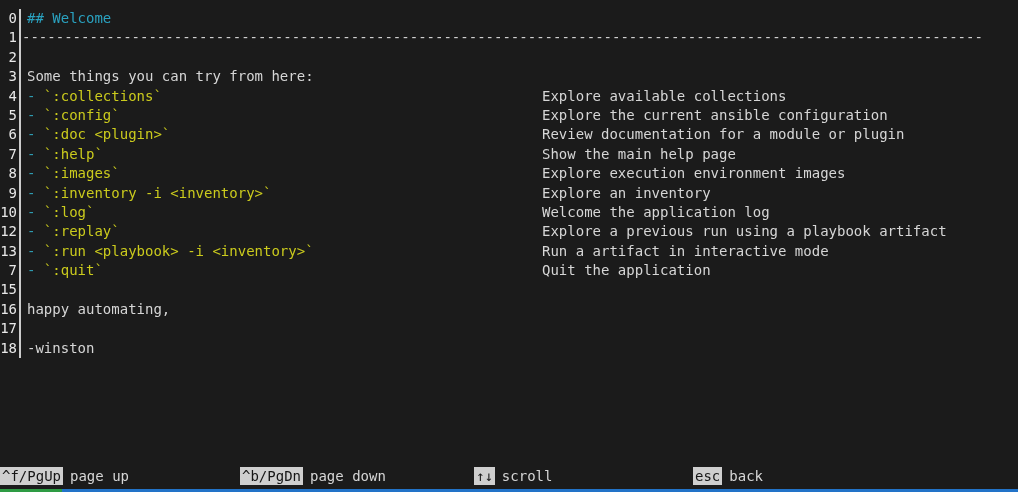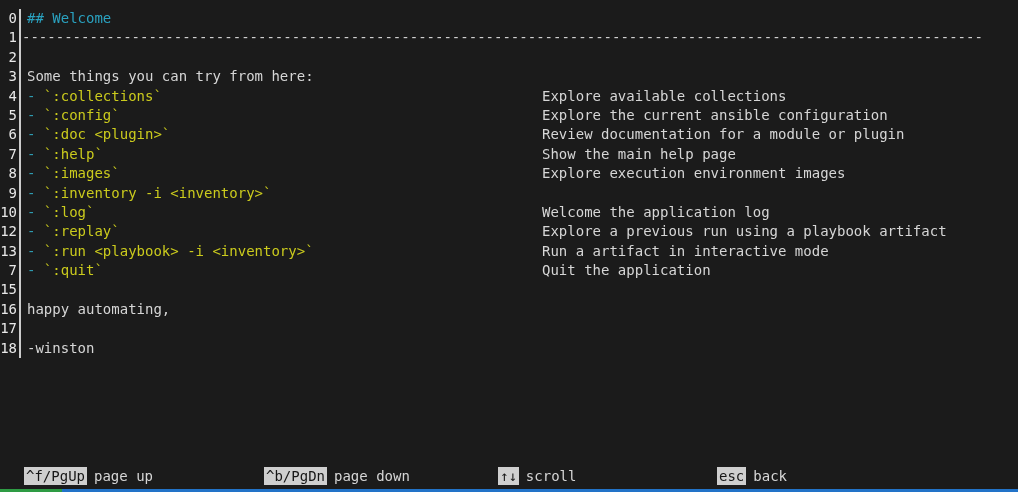--- a/index.html
+++ b/index.html
@@ -18,21 +18,21 @@
   .t-bar { width: 2px; margin-left: 2px; background: var(--gutterbar, #cccccc); flex: 0 0 auto; }
   .t-content { flex: 1 1 auto; padding-left: 6px; position: relative; white-space: pre; }
   .t-heading { color: var(--cyan, #2aa2c0); }
   .t-divider { color: var(--dividerfg, #d0d0d0); display: inline-block; margin-left: -5px; }
   .t-bullet { color: var(--teal, #2e9bb0); }
   .t-cmd { color: var(--yellow, #cbcb1d); }
   .t-desc { position: absolute; left: 521px; top: 0; color: var(--fg, #d6d6d6); }
   .t-plain { color: var(--fg, #d6d6d6); }
 
   .status-bar { position: absolute; left: 0; bottom: 6px; height: 20px; width: 100%; }
-  .s-item { position: absolute; top: 0; height: 20px; line-height: 20px; white-space: pre; padding-left: 24px; }
+  .s-item { position: absolute; top: 0; height: 20px; line-height: 20px; white-space: pre; }
   .s-item:nth-child(1) { left: 0; }
   .s-item:nth-child(2) { left: 240px; }
   .s-item:nth-child(3) { left: 474px; }
   .s-item:nth-child(4) { left: 693px; }
   .s-item:nth-child(5) { left: 877px; margin-top: 36px; }
   .s-key { background: var(--keycapbg, #cfcfcf); color: var(--keycapfg, #161616); padding: 1px 2px; }
   .s-label { color: var(--fg, #d6d6d6); margin-left: 7px; }
 
   .bottom-strip { position: absolute; left: 0; bottom: 0; width: 100%; height: 3px; background: var(--blue, #2273c8); }
   .green-seg { position: absolute; left: 0; top: 0; width: 62px; height: 100%; background: var(--green, #2e9b44); }
@@ -44,21 +44,21 @@
   <div class="term-body">
       <div class="t-row"><span class="t-num">0</span><span class="t-bar"></span><span class="t-content"><span class="t-heading">## Welcome</span></span></div>
       <div class="t-row"><span class="t-num">1</span><span class="t-bar"></span><span class="t-content"><span class="t-divider">------------------------------------------------------------------------------------------------------------------</span></span></div>
       <div class="t-row"><span class="t-num">2</span><span class="t-bar"></span><span class="t-content"><span class="t-plain"></span></span></div>
       <div class="t-row"><span class="t-num">3</span><span class="t-bar"></span><span class="t-content"><span class="t-plain">Some things you can try from here:</span></span></div>
       <div class="t-row"><span class="t-num">4</span><span class="t-bar"></span><span class="t-content"><span class="t-bullet">- </span><span class="t-cmd">`:collections`</span><span class="t-desc">Explore available collections</span></span></div>
       <div class="t-row"><span class="t-num">5</span><span class="t-bar"></span><span class="t-content"><span class="t-bullet">- </span><span class="t-cmd">`:config`</span><span class="t-desc">Explore the current ansible configuration</span></span></div>
       <div class="t-row"><span class="t-num">6</span><span class="t-bar"></span><span class="t-content"><span class="t-bullet">- </span><span class="t-cmd">`:doc &lt;plugin&gt;`</span><span class="t-desc">Review documentation for a module or plugin</span></span></div>
       <div class="t-row"><span class="t-num">7</span><span class="t-bar"></span><span class="t-content"><span class="t-bullet">- </span><span class="t-cmd">`:help`</span><span class="t-desc">Show the main help page</span></span></div>
       <div class="t-row"><span class="t-num">8</span><span class="t-bar"></span><span class="t-content"><span class="t-bullet">- </span><span class="t-cmd">`:images`</span><span class="t-desc">Explore execution environment images</span></span></div>
-      <div class="t-row"><span class="t-num">9</span><span class="t-bar"></span><span class="t-content"><span class="t-bullet">- </span><span class="t-cmd">`:inventory -i &lt;inventory&gt;`</span></span></div>
+      <div class="t-row"><span class="t-num">9</span><span class="t-bar"></span><span class="t-content"><span class="t-bullet">- </span><span class="t-cmd">`:inventory -i &lt;inventory&gt;`</span><span class="t-desc">Explore an inventory</span></span></div>
       <div class="t-row"><span class="t-num">10</span><span class="t-bar"></span><span class="t-content"><span class="t-bullet">- </span><span class="t-cmd">`:log`</span><span class="t-desc">Welcome the application log</span></span></div>
       <div class="t-row"><span class="t-num">12</span><span class="t-bar"></span><span class="t-content"><span class="t-bullet">- </span><span class="t-cmd">`:replay`</span><span class="t-desc">Explore a previous run using a playbook artifact</span></span></div>
       <div class="t-row"><span class="t-num">13</span><span class="t-bar"></span><span class="t-content"><span class="t-bullet">- </span><span class="t-cmd">`:run &lt;playbook&gt; -i &lt;inventory&gt;`</span><span class="t-desc">Run a artifact in interactive mode</span></span></div>
       <div class="t-row"><span class="t-num">7</span><span class="t-bar"></span><span class="t-content"><span class="t-bullet">- </span><span class="t-cmd">`:quit`</span><span class="t-desc">Quit the application</span></span></div>
       <div class="t-row"><span class="t-num">15</span><span class="t-bar"></span><span class="t-content"><span class="t-plain"></span></span></div>
       <div class="t-row"><span class="t-num">16</span><span class="t-bar"></span><span class="t-content"><span class="t-plain">happy automating,</span></span></div>
       <div class="t-row"><span class="t-num">17</span><span class="t-bar"></span><span class="t-content"><span class="t-plain"></span></span></div>
       <div class="t-row"><span class="t-num">18</span><span class="t-bar"></span><span class="t-content"><span class="t-plain">-winston</span></span></div>
     </div>
   <div class="status-bar">

